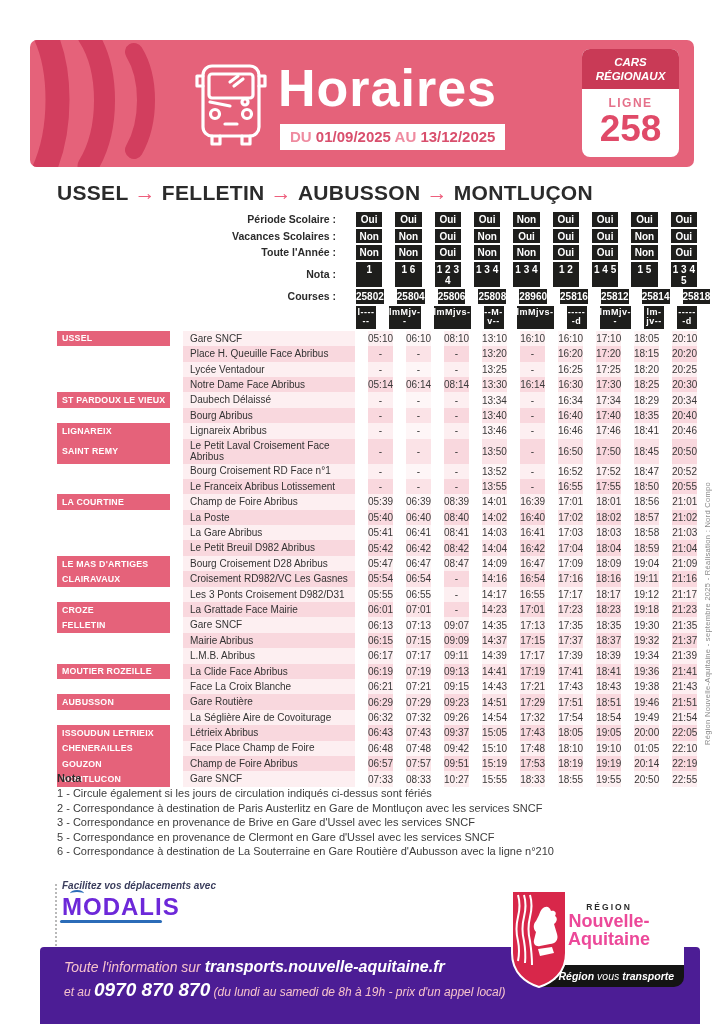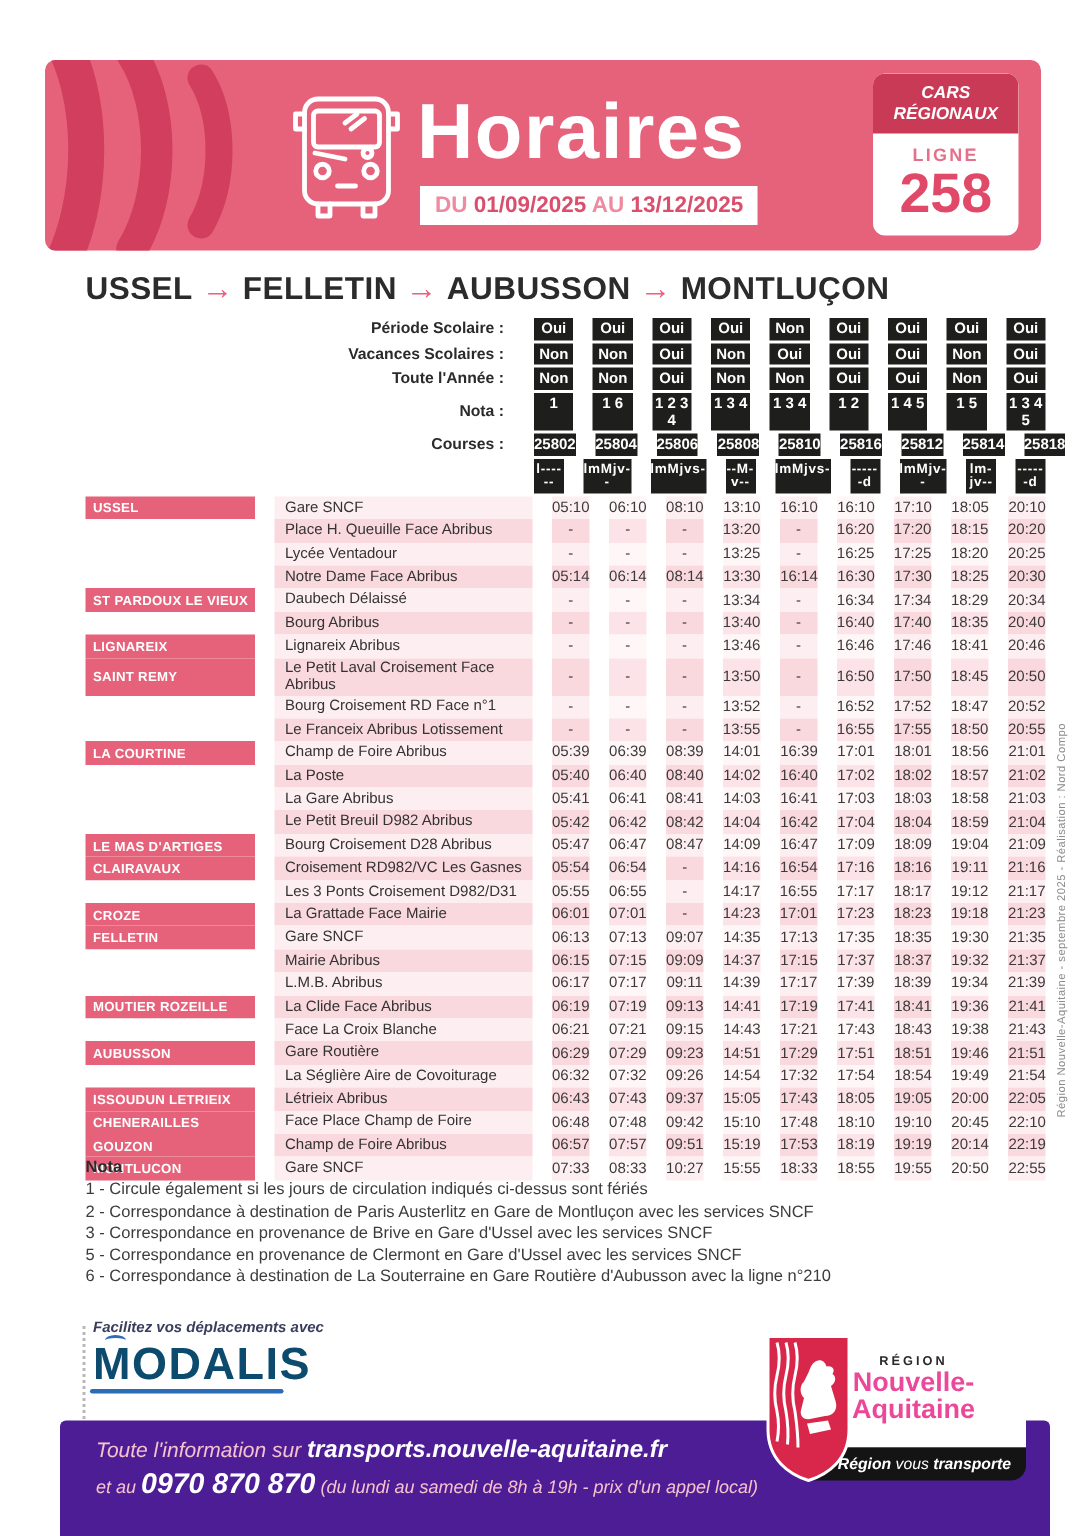--- a/index.html
+++ b/index.html
@@ -79,21 +79,21 @@
   
   .nota { position:absolute; left:57px; top:772px; width:620px; }
   .nota-title { font-size:11px; font-weight:800; color:#2b2b2b; margin-bottom:2px; }
   .nota-line { font-size:11px; color:#3c3c3c; line-height:1.32; }
 
   
   .fold-line { position:absolute; left:55px; top:884px; height:130px; border-left:2px dotted #b9b9b9; }
   .modalis-block { position:absolute; left:62px; top:880px; }
   .modalis-tag { font-size:10px; font-weight:700; font-style:italic; color:#3a3d5c; }
   .modalis-logo {
-    display:inline-block; margin-top:4px; color:#0c4a6e; font-size:30px; font-weight:800;
+    display:inline-block; margin-top:4px; color:#6d28d9; font-size:24px; font-weight:800;
     letter-spacing:1px; border:0; position:relative; line-height:1;
   }
   .modalis-logo:after {
     content:""; position:absolute; left:-2px; right:18px; bottom:-4px;
     height:3px; background:#2b6cb8; border-radius:2px;
   }
   .modalis-logo:before {
     content:""; position:absolute; left:8px; top:-5px; width:14px; height:5px;
     border-top:2.5px solid #2b6cb8; border-radius:60% 60% 0 0;
   }
@@ -218,21 +218,21 @@
         <div class="meta-cell">1 4 5</div>
         <div class="meta-cell">1 5</div>
         <div class="meta-cell">1 3 4 5</div>
       </div>
       <div class="meta-row">
         <div class="meta-label">Courses :</div>
         <div class="meta-cell">25802</div>
         <div class="meta-cell">25804</div>
         <div class="meta-cell">25806</div>
         <div class="meta-cell">25808</div>
-        <div class="meta-cell">25810</div>
+        <div class="meta-cell">28960</div>
         <div class="meta-cell">25816</div>
         <div class="meta-cell">25812</div>
         <div class="meta-cell">25814</div>
         <div class="meta-cell">25818</div>
       </div>
     </div>
   <div class="days-row" id="days-row">
       <div></div>
       <div class="meta-cell days-cell">l------</div>
       <div class="meta-cell days-cell">lmMjv--</div>
@@ -586,21 +586,21 @@
       <div class="body-row rowA">
         <div class="commune-cell">CHENERAILLES</div>
         <div class="stop-cell">Face Place Champ de Foire</div>
         <div class="time-cell">06:48</div>
         <div class="time-cell altc">07:48</div>
         <div class="time-cell">09:42</div>
         <div class="time-cell altc">15:10</div>
         <div class="time-cell">17:48</div>
         <div class="time-cell altc">18:10</div>
         <div class="time-cell">19:10</div>
-        <div class="time-cell altc">20:45</div>
+        <div class="time-cell altc">01:05</div>
         <div class="time-cell">22:10</div>
       </div>
       <div class="body-row rowB">
         <div class="commune-cell">GOUZON</div>
         <div class="stop-cell">Champ de Foire Abribus</div>
         <div class="time-cell">06:57</div>
         <div class="time-cell altc">07:57</div>
         <div class="time-cell">09:51</div>
         <div class="time-cell altc">15:19</div>
         <div class="time-cell">17:53</div>

